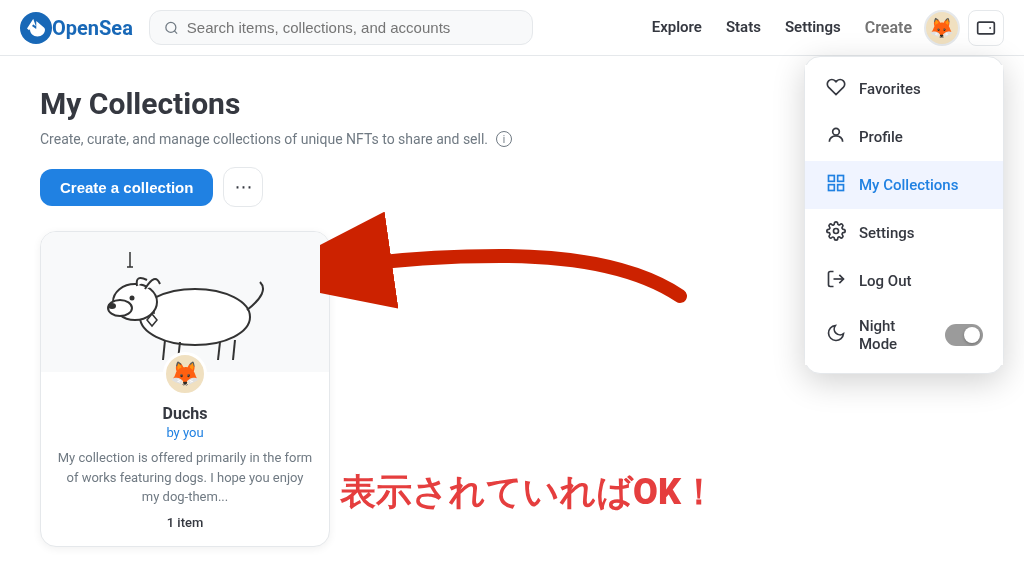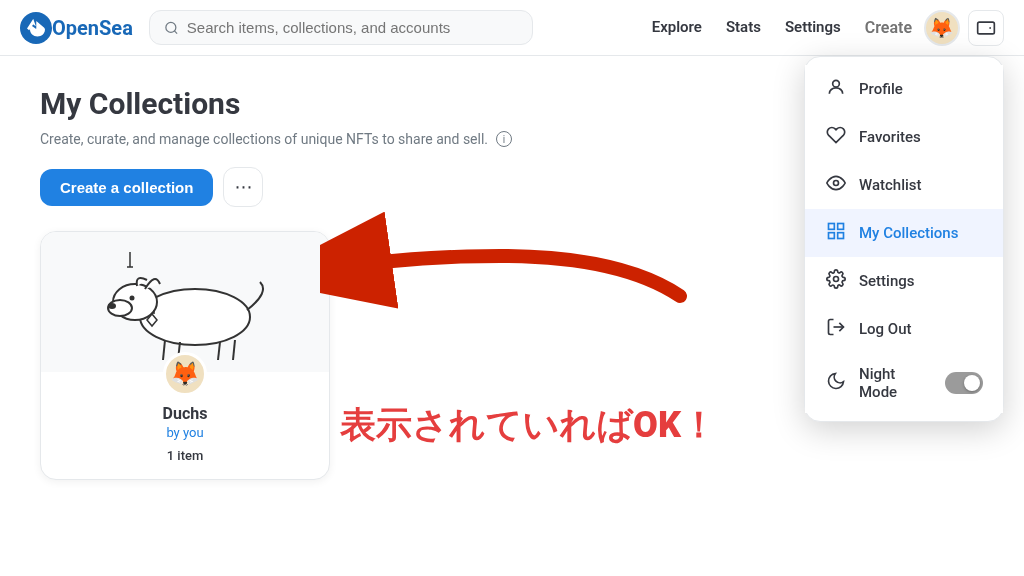--- a/index.html
+++ b/index.html
@@ -406,20 +406,21 @@
       </svg>
     </div>
     <div class="card-avatar-wrap">
       <div class="card-avatar">🦊</div>
     </div>
     <div class="card-body">
       <div class="card-name">Duchs</div>
       <div class="card-by">
         <span>by </span><span>you</span>
       </div>
+      <div class="card-desc">My collection is offered primarily in the form of works featuring dogs. I hope you enjoy my dog-them...</div>
       <div class="card-count">1 item</div>
     </div>
   </div>
 
   <div class="arrow-overlay">
     <svg class="arrow-svg" viewBox="0 0 480 200">
       <defs>
         <marker id="arrowhead" markerWidth="10" markerHeight="7" refX="3" refY="3.5" orient="auto">
           <polygon points="0 0, 10 3.5, 0 7" fill="#cc2200"></polygon>
         </marker>
@@ -429,45 +430,36 @@
   </div>
 
   <div class="japanese-text">表示されていればOK！</div>
 </main>
 
 <div class="dropdown-menu">
 
   <div class="menu-item">
     <span class="menu-icon">
       <svg width="20" height="20" viewBox="0 0 24 24" fill="none" stroke="#353840" stroke-width="2">
-        <circle cx="12" cy="8" r="4"></circle>
-          <path d="M4 20c0-4 3.6-7 8-7s8 3 8 7"></path>
+        <path d="M20.84 4.61a5.5 5.5 0 0 0-7.78 0L12 5.67l-1.06-1.06a5.5 5.5 0 0 0-7.78 7.78l1.06 1.06L12 21.23l7.78-7.78 1.06-1.06a5.5 5.5 0 0 0 0-7.78z"></path>
       </svg>
     </span>
-    <span class="menu-label">Profile</span>
+    <span class="menu-label">Favorites</span>
   </div>
 
   <div class="menu-item">
     <span class="menu-icon">
       <svg width="20" height="20" viewBox="0 0 24 24" fill="none" stroke="#353840" stroke-width="2">
-        <path d="M20.84 4.61a5.5 5.5 0 0 0-7.78 0L12 5.67l-1.06-1.06a5.5 5.5 0 0 0-7.78 7.78l1.06 1.06L12 21.23l7.78-7.78 1.06-1.06a5.5 5.5 0 0 0 0-7.78z"></path>
+        <circle cx="12" cy="8" r="4"></circle>
+          <path d="M4 20c0-4 3.6-7 8-7s8 3 8 7"></path>
       </svg>
     </span>
-    <span class="menu-label">Favorites</span>
-  </div>
-
-  <div class="menu-item">
-    <span class="menu-icon">
-      <svg width="20" height="20" viewBox="0 0 24 24" fill="none" stroke="#353840" stroke-width="2">
-        <path d="M1 12s4-8 11-8 11 8 11 8-4 8-11 8-11-8-11-8z"></path>
-          <circle cx="12" cy="12" r="3"></circle>
-      </svg>
-    </span>
-    <span class="menu-label">Watchlist</span>
-  </div>
+    <span class="menu-label">Profile</span>
+  </div>
+
 
   <div class="menu-item active">
     <span class="menu-icon">
       <svg width="20" height="20" viewBox="0 0 24 24" fill="none" stroke="#2081e2" stroke-width="2">
         <rect x="3" y="3" width="7" height="7"></rect>
           <rect x="14" y="3" width="7" height="7"></rect>
         <rect x="3" y="14" width="7" height="7"></rect>
           <rect x="14" y="14" width="7" height="7"></rect>
       </svg>
     </span>

